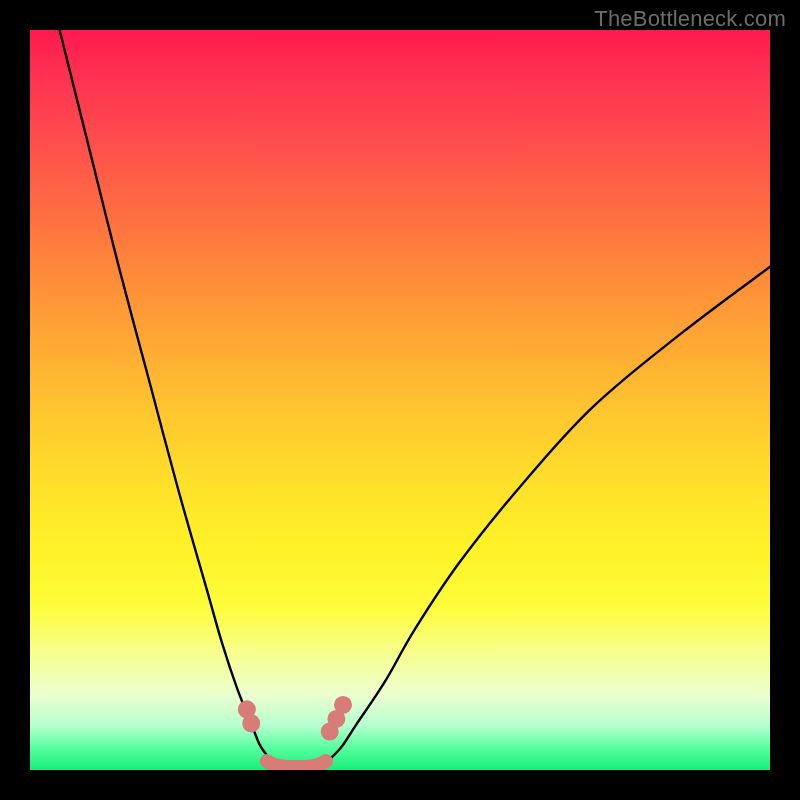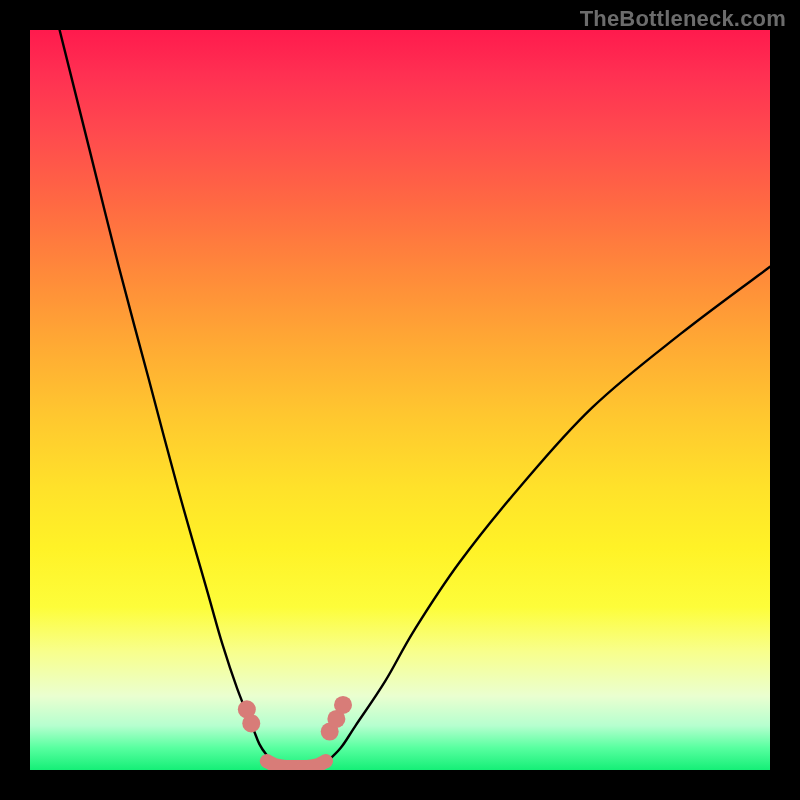--- a/index.html
+++ b/index.html
@@ -49,21 +49,20 @@
     );
   }
   .watermark {
     position: absolute;
     top: 6px;
     right: 14px;
     color: #6c6c6c;
     font-size: 22px;
     letter-spacing: 0.2px;
     user-select: none;
-    font-weight: bold;
   }
   svg.curves {
     position: absolute;
     inset: 0;
   }
 </style>
 </head>
 <body>
 
 <div class="frame">

